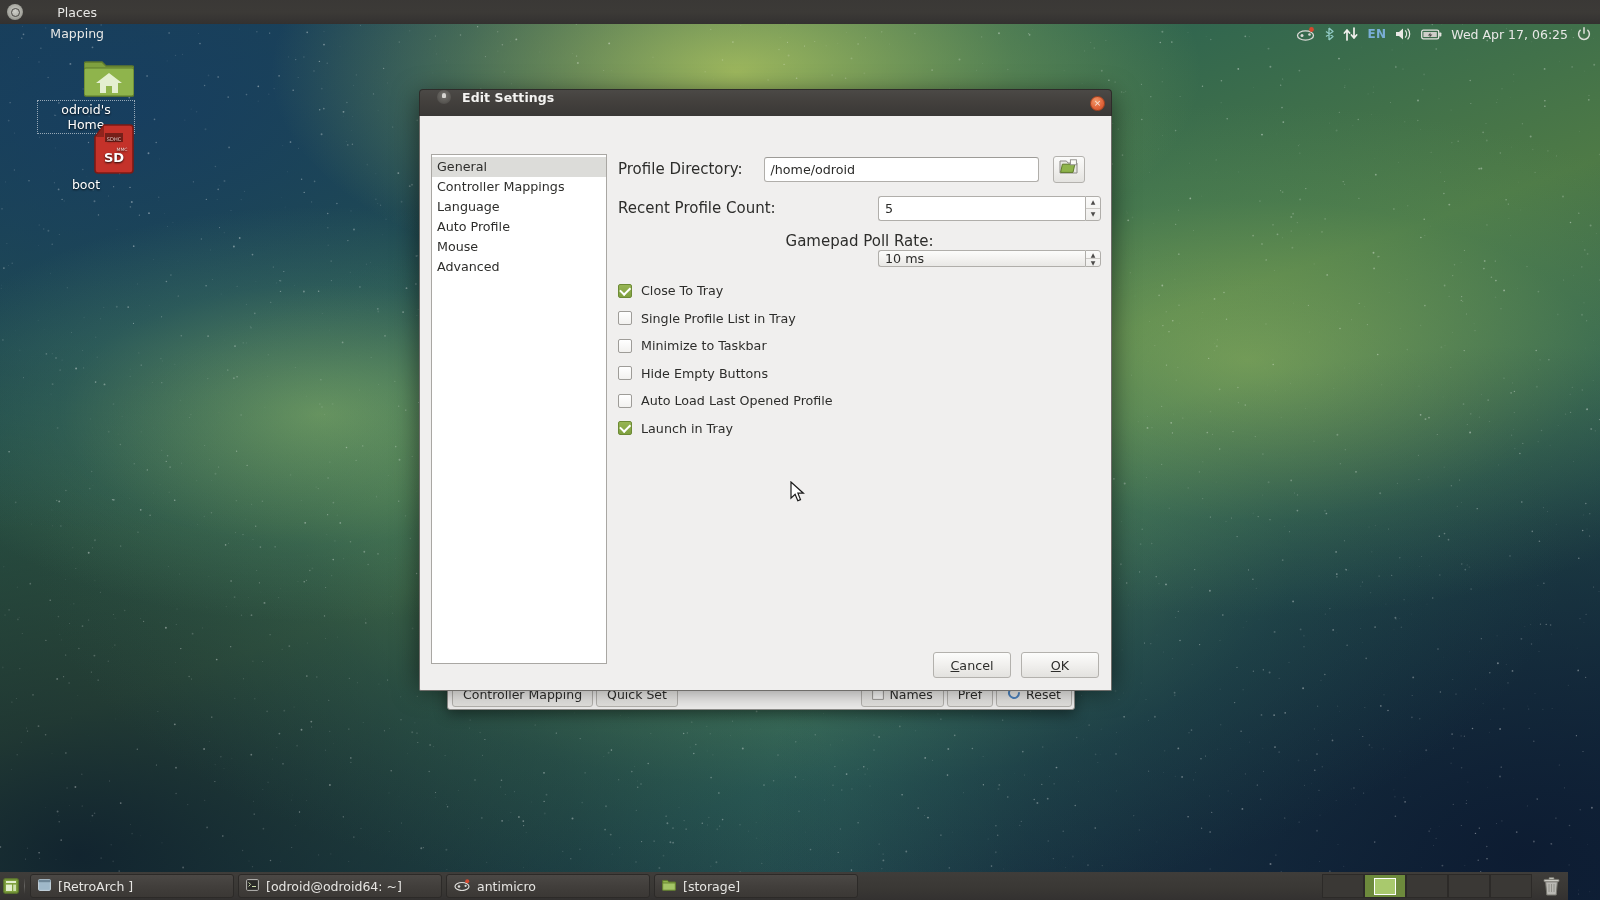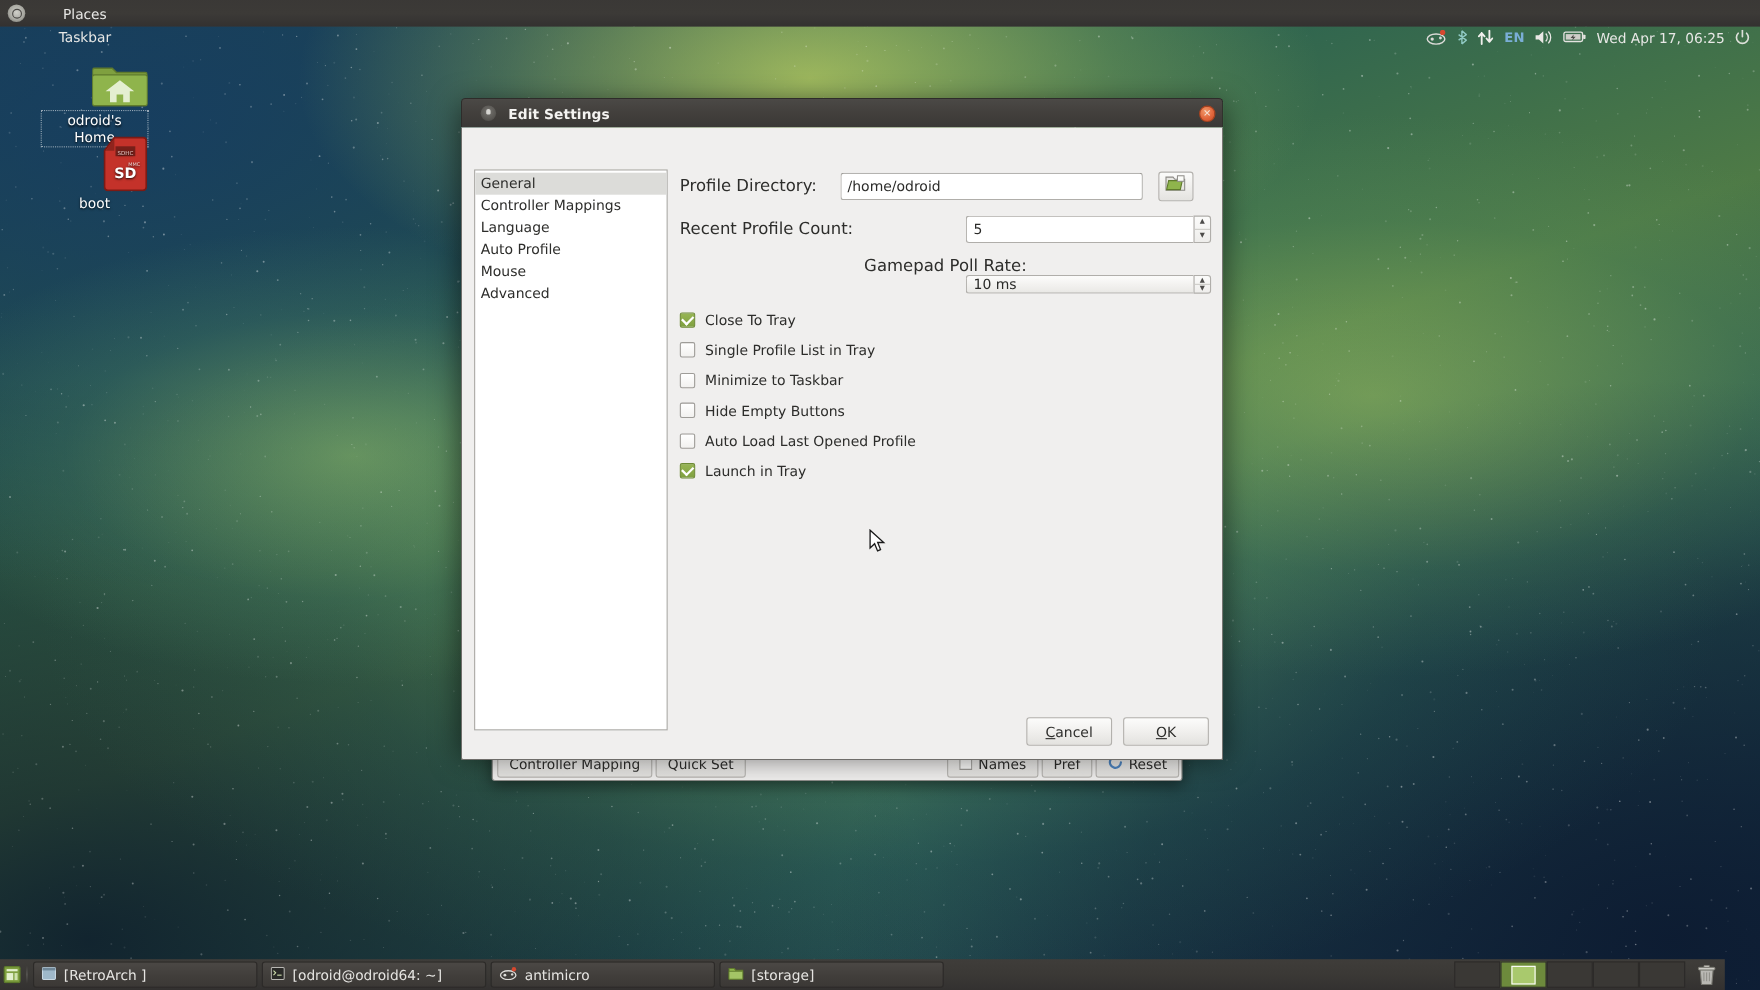--- a/index.html
+++ b/index.html
@@ -70,21 +70,21 @@
     flex-direction: column;
   }
   .panel-menu > span {
     padding: 3px 8px;
     cursor: default;
     white-space: nowrap;
   }
   .panel-right {
     margin-left: auto;
     display: flex;
-    align-items: flex-start;
+    align-items: center;
     gap: 9px;
     padding-right: 9px;
     font-size: 12.5px;
     margin-top: 44px;
   }
   .tray-ico { display: flex; align-items: center; }
   .tray-en { color: #7aaed6; font-weight: bold; font-size: 12px; letter-spacing: .3px; }
   .clock { white-space: nowrap; }
   .power-ico { opacity: .92; }
 
@@ -157,21 +157,21 @@
     box-shadow: 0 6px 26px rgba(0,0,0,.55);
     border-radius: 4px 4px 2px 2px;
   }
   #titlebar {
     height: 27px;
     background: linear-gradient(to bottom, #4b4946 0%, #423f3c 50%, #3a3836 100%);
     border-radius: 4px 4px 0 0;
     border: 1px solid #2e2c2a;
     border-bottom: none;
     display: flex;
-    align-items: center;
+    align-items: flex-start;
     padding: 0 6px;
     position: relative;
   }
   #title-ico {
     width: 14px; height: 14px;
     border-radius: 50%;
     background: radial-gradient(circle at 50% 40%, #75736f 0%, #5a5854 60%, #434140 100%);
     margin-left: 11px;
     position: relative;
     flex: 0 0 auto;
@@ -3104,21 +3104,21 @@
     </svg>
   </div>
   <div class="lbl">boot</div>
 </div>
 
 <div id="top-panel">
   <div class="ubuntu-logo"></div>
   <div class="panel-menu">
     <span>Applications</span>
     <span>Places</span>
-    <span>Taskbar</span>
+    <span>Mapping</span>
   </div>
 
   <div class="panel-right">
     <span class="tray-ico">
       <svg width="19" height="14" viewBox="0 0 19 14">
         <ellipse cx="9.5" cy="8.5" rx="8" ry="4.6" fill="none" stroke="#dcdbd8" stroke-width="1.3"></ellipse>
         <circle cx="6" cy="8.5" r="1.5" fill="#dcdbd8"></circle>
         <circle cx="13.5" cy="7.5" r="1.3" fill="#dcdbd8"></circle>
         <circle cx="15.5" cy="2.5" r="2.4" fill="#d6482f"></circle>
       </svg>

